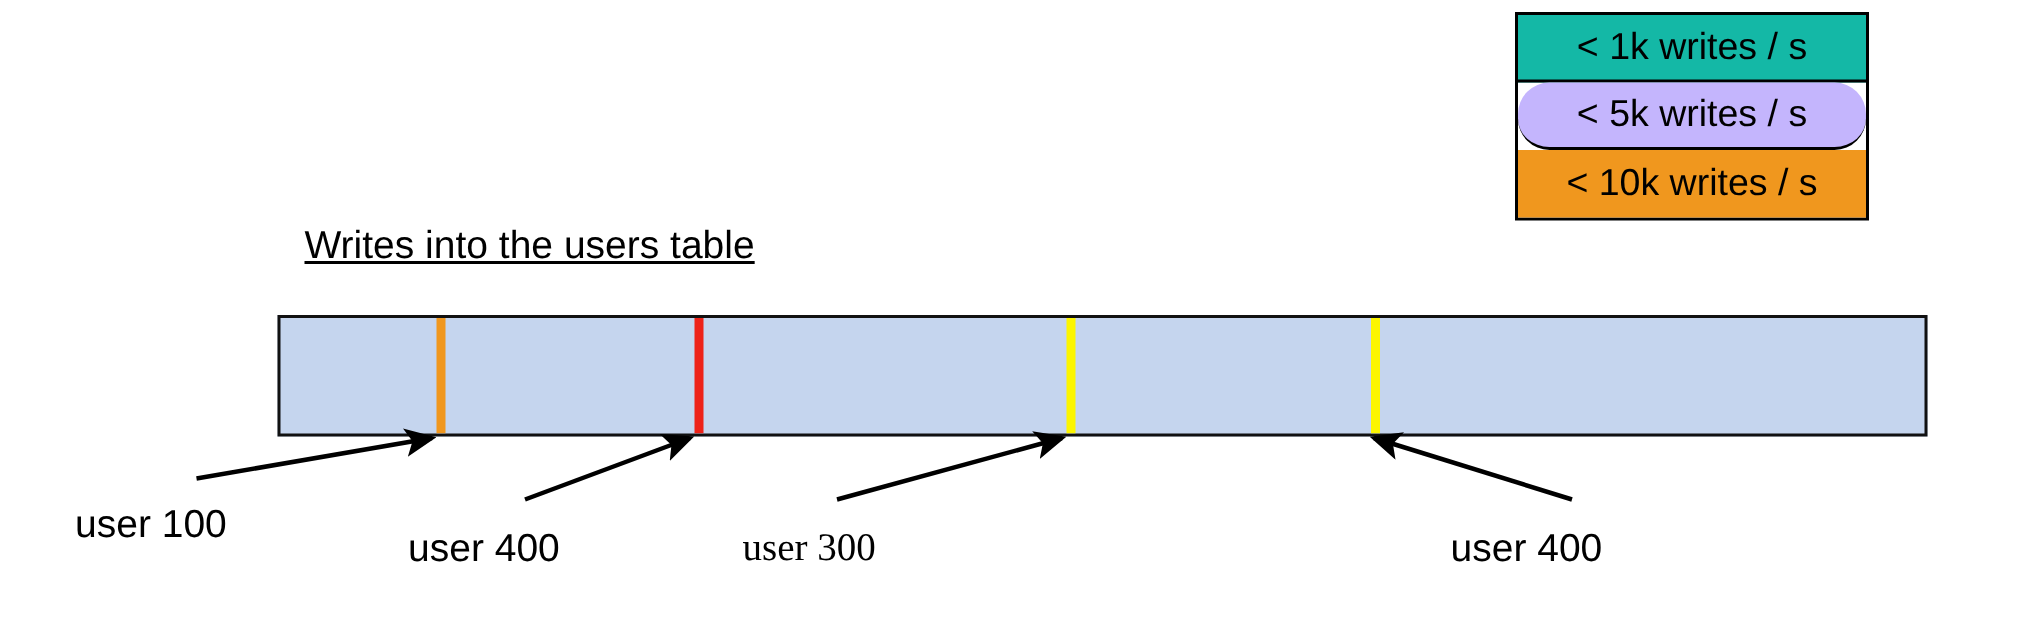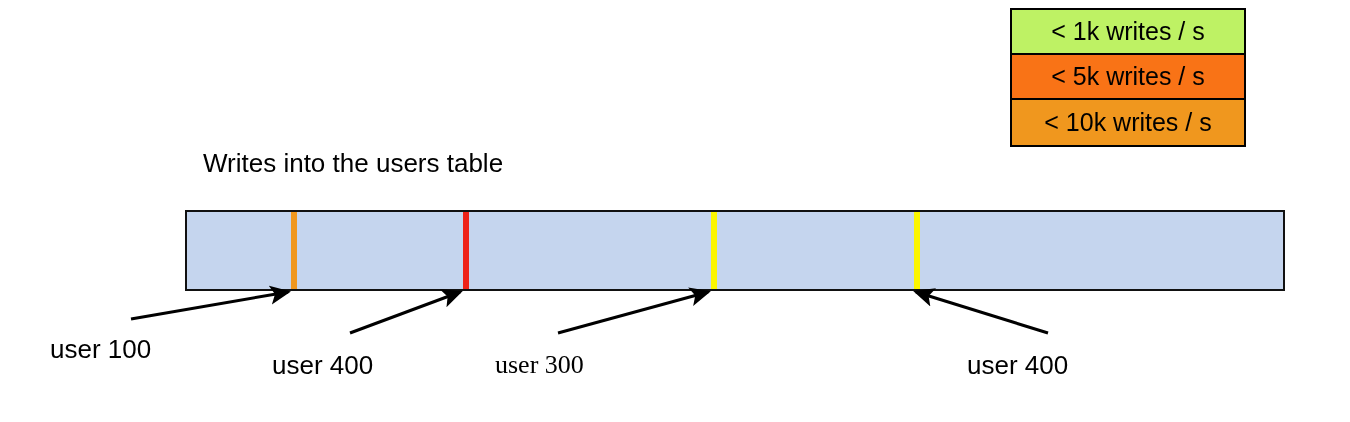--- a/index.html
+++ b/index.html
@@ -43,20 +43,21 @@
   }
 
   
   #caption {
     position: absolute;
     left: 203px;
     top: 150px;
     font-size: 26px;
     line-height: 1;
     white-space: nowrap;
+    text-decoration: underline;
   }
 
   
   #table-bar {
     position: absolute;
     left: 185px;
     top: 210px;
     width: 1100px;
     height: 81px;
     box-sizing: border-box;
@@ -86,24 +87,24 @@
     position: absolute;
     font-size: 26px;
     line-height: 1;
     white-space: nowrap;
   }
 </style>
 </head>
 <body>
 
 <div id="legend">
-  <div class="legend-row" style="background: #bef264;">
+  <div class="legend-row" style="background: #14b8a6;">
     <span>&lt; 1k writes / s</span>
   </div>
-  <div class="legend-row" style="background: #f97316;">
+  <div class="legend-row" style="background: #c4b5fd; border-radius: 21px;">
     <span>&lt; 5k writes / s</span>
   </div>
   <div class="legend-row" style="background: rgb(240, 151, 30); justify-content: center;">
     <span>&lt; 10k writes / s</span>
   </div>
 </div>
 
 <div id="caption">Writes into the users table</div>
 
 <div id="table-bar" style="background: rgb(197, 213, 238); border-color: rgb(17, 17, 17);">

